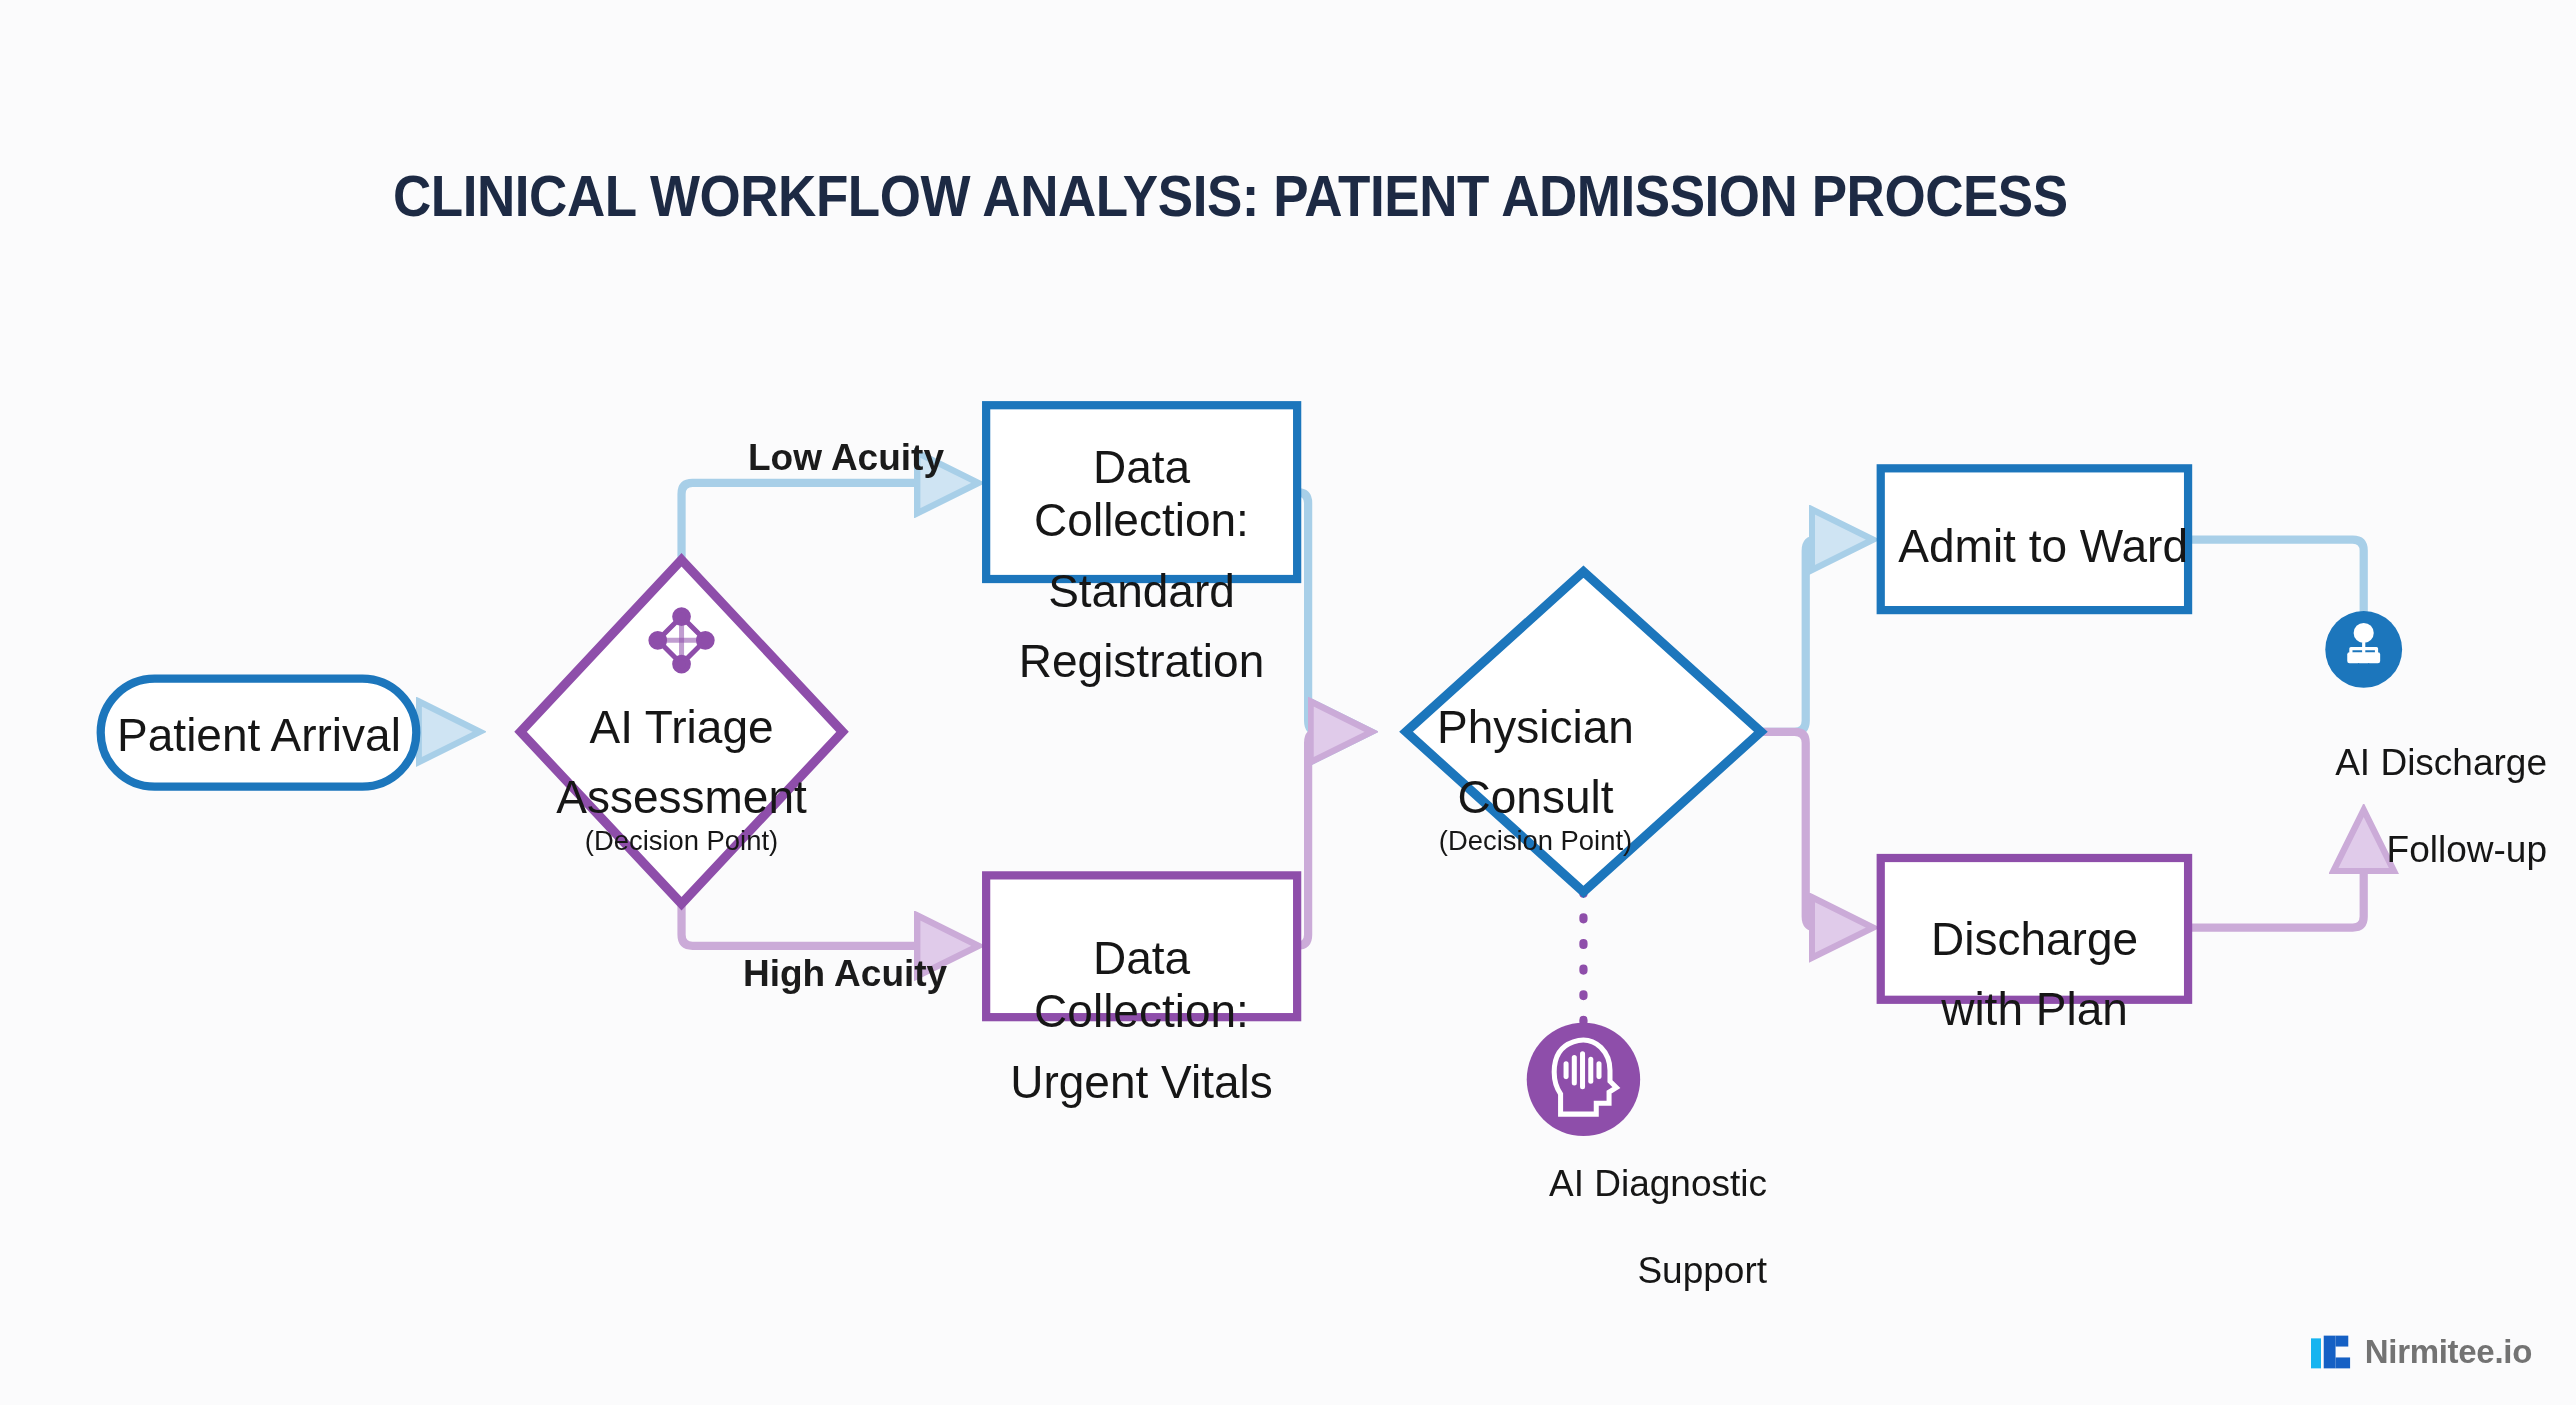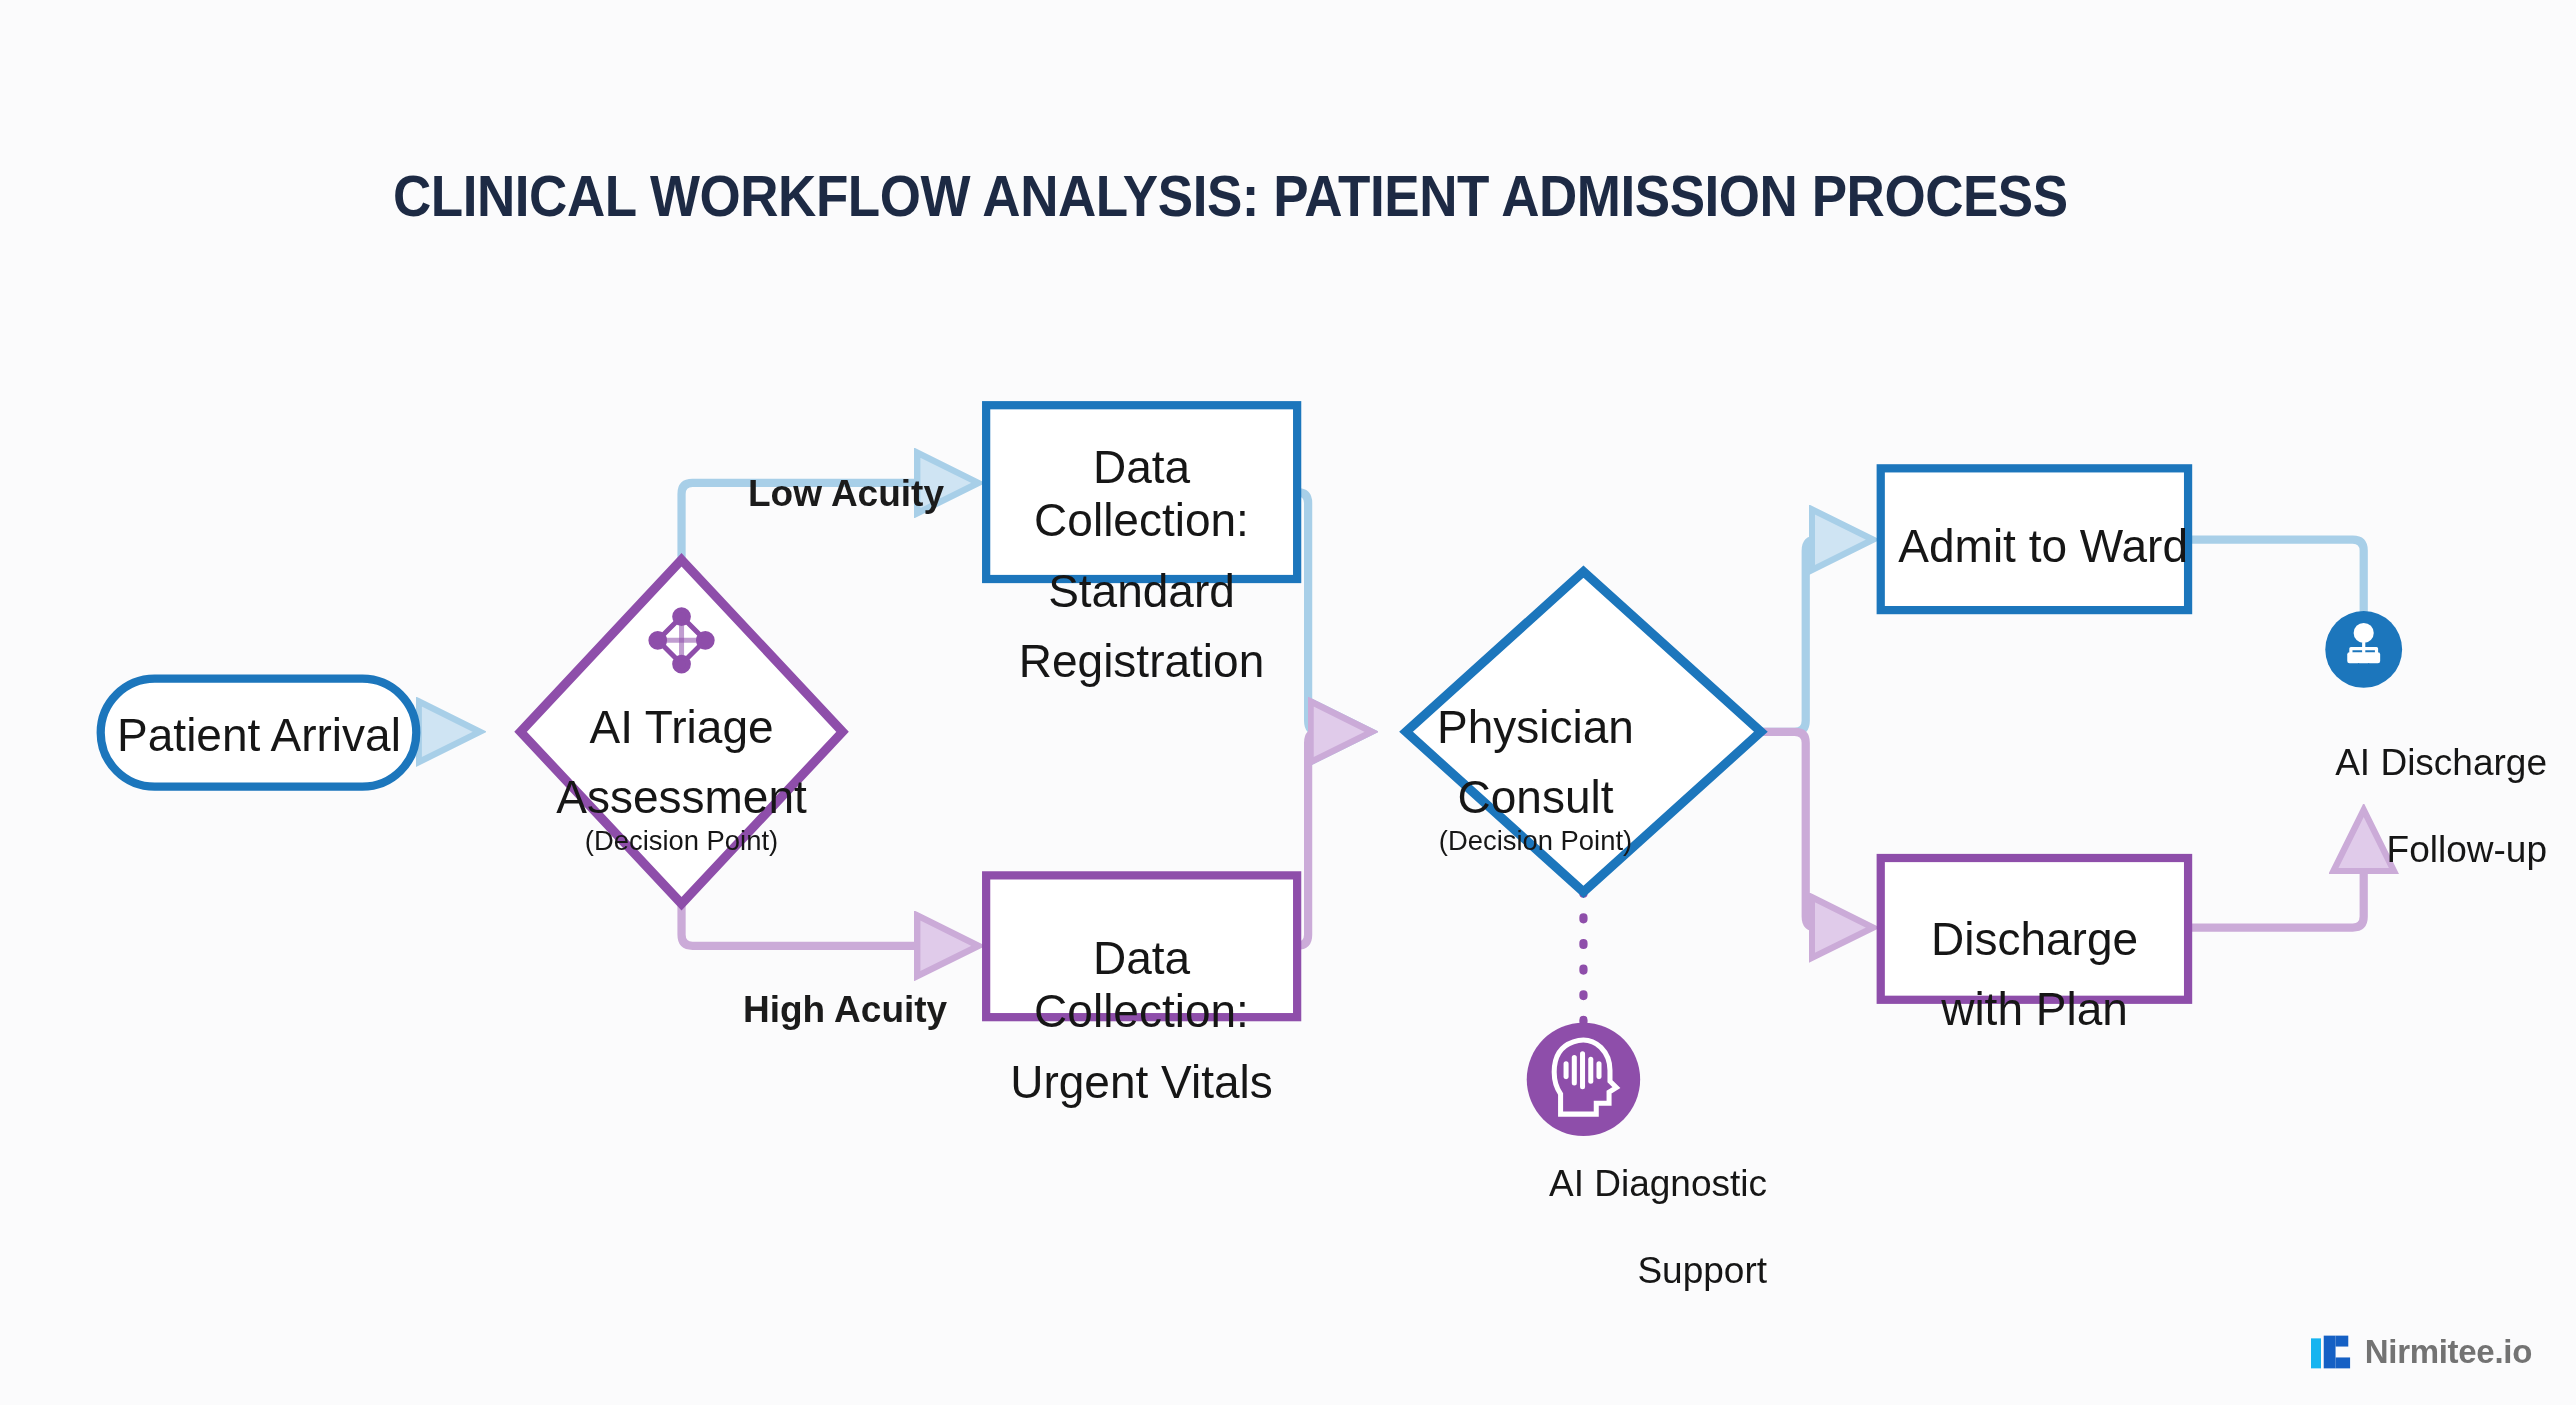--- a/index.html
+++ b/index.html
@@ -45,21 +45,20 @@
   }
   .lbl-main   { font-size: 46px; font-weight: normal; }
   .lbl-sub    { font-size: 27.4px; font-weight: normal; display:block; }
   .edge-label {
     position: absolute;
     font-size: 37px;
     font-weight: bold;
     color: #1b1b1b;
     white-space: nowrap;
     font-family: "Liberation Sans", sans-serif;
-    margin-top: 36px;
   }
   .ai-caption {
     position: absolute;
     text-align: right;
     font-size: 37px;
     font-weight: normal;
     color: #161616;
     line-height: 1.18;
     white-space: pre-line;
     font-family: "Liberation Sans", sans-serif;

